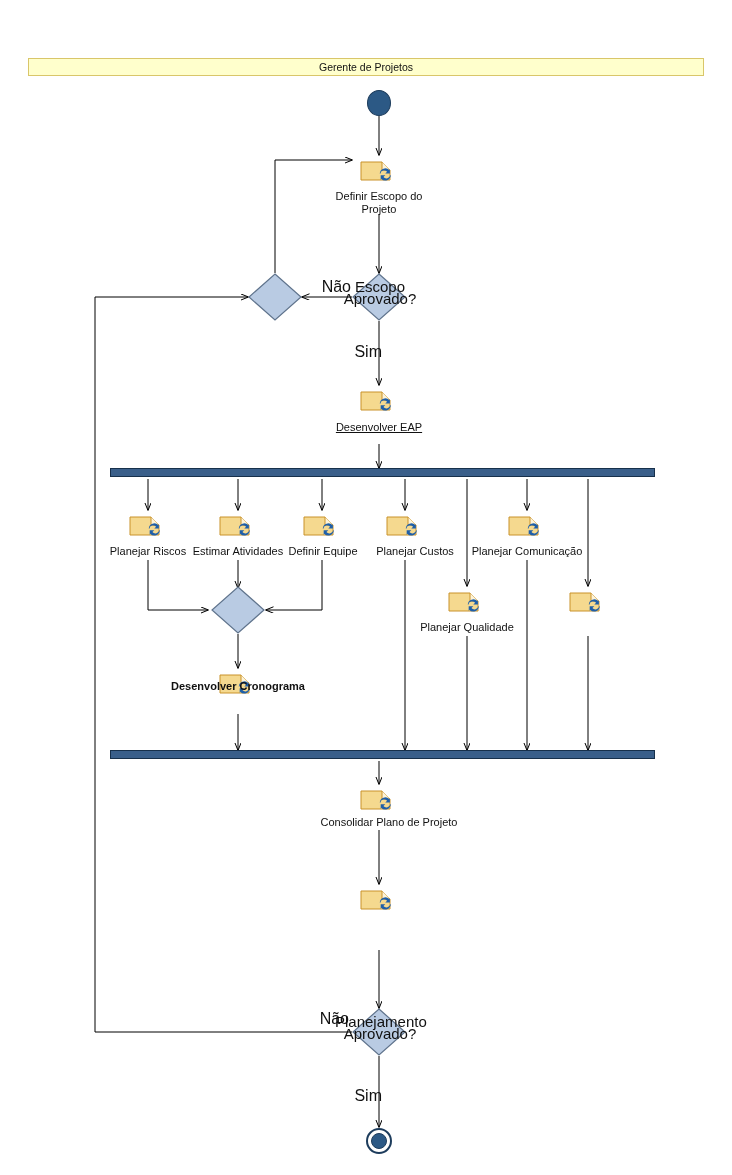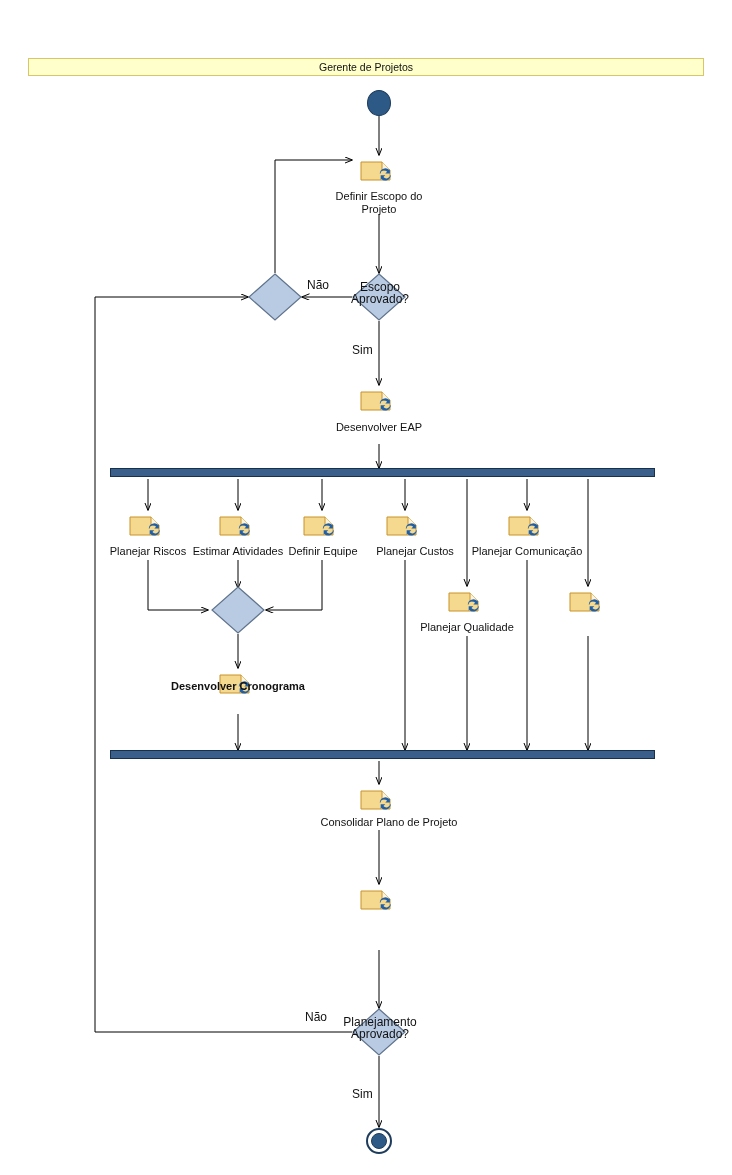--- a/index.html
+++ b/index.html
@@ -26,22 +26,22 @@
 
   .diamond{width:54px;height:48px;}
   .diamond svg{display:block;}
 
   .bar{height:9px;background:#3a5f8a;border:1px solid #17304b;box-sizing:border-box;}
 
   .act{width:38px;height:26px;}
   .act svg{display:block;}
 
   .lbl{position:absolute;font-size:11px;color:#111;text-align:center;line-height:13px;white-space:pre-line;}
-  .edge-lbl{position:absolute;font-size:12px;color:#111;text-align:left;}
-  .dec-lbl{position:absolute;font-size:12px;color:#111;text-align:center;line-height:12px;white-space:pre-line;}
+  .edge-lbl{position:absolute;font-size:16px;color:#111;text-align:right;}
+  .dec-lbl{position:absolute;font-size:15px;color:#111;text-align:center;line-height:12px;white-space:pre-line;}
 </style>
 </head>
 <body>
 
 <div id="stage">
 
   <div class="lane-header">
     <span>Gerente de Projetos</span>
   </div>
 
@@ -158,21 +158,21 @@
   <div class="node act" style="left:360px;top:388px;">
     <svg width="38" height="26" viewBox="0 0 38 26" xmlns="http://www.w3.org/2000/svg">
       <path d="M1,4 L22,4 L30,12 L30,22 L1,22 Z" fill="#f5d98f" stroke="#c9922b" stroke-width="1"></path>
       <path d="M22,4 L22,12 L30,12" fill="#fdf3d8" stroke="#c9922b" stroke-width="1"></path>
       <g transform="translate(17,10) scale(0.92)">
         <path d="M3,6 a6,6 0 0 1 10.5,-3.6 L14,1 L14,6 L9,6 L11,4.2 a4.2,4.2 0 0 0 -7.4,2" fill="#1f5fa8"></path>
         <path d="M15,8 a6,6 0 0 1 -10.5,3.6 L4,13 L4,8 L9,8 L7,9.8 a4.2,4.2 0 0 0 7.4,-2" fill="#1f5fa8"></path>
       </g>
     </svg>
   </div>
-  <div class="lbl" style="left:319px;top:421px;width:120px;">Desenvolver EAP</div>
+  <div class="lbl" style="left:319px;top:421px;width:120px;text-decoration:underline;">Desenvolver EAP</div>
 
   <div class="bar" style="position:absolute;left:110px;top:468px;width:545px;"></div>
 
   <div class="node act" style="left:129px;top:513px;">
     <svg width="38" height="26" viewBox="0 0 38 26" xmlns="http://www.w3.org/2000/svg">
       <path d="M1,4 L22,4 L30,12 L30,22 L1,22 Z" fill="#f5d98f" stroke="#c9922b" stroke-width="1"></path>
       <path d="M22,4 L22,12 L30,12" fill="#fdf3d8" stroke="#c9922b" stroke-width="1"></path>
       <g transform="translate(17,10) scale(0.92)">
         <path d="M3,6 a6,6 0 0 1 10.5,-3.6 L14,1 L14,6 L9,6 L11,4.2 a4.2,4.2 0 0 0 -7.4,2" fill="#1f5fa8"></path>
         <path d="M15,8 a6,6 0 0 1 -10.5,3.6 L4,13 L4,8 L9,8 L7,9.8 a4.2,4.2 0 0 0 7.4,-2" fill="#1f5fa8"></path>

